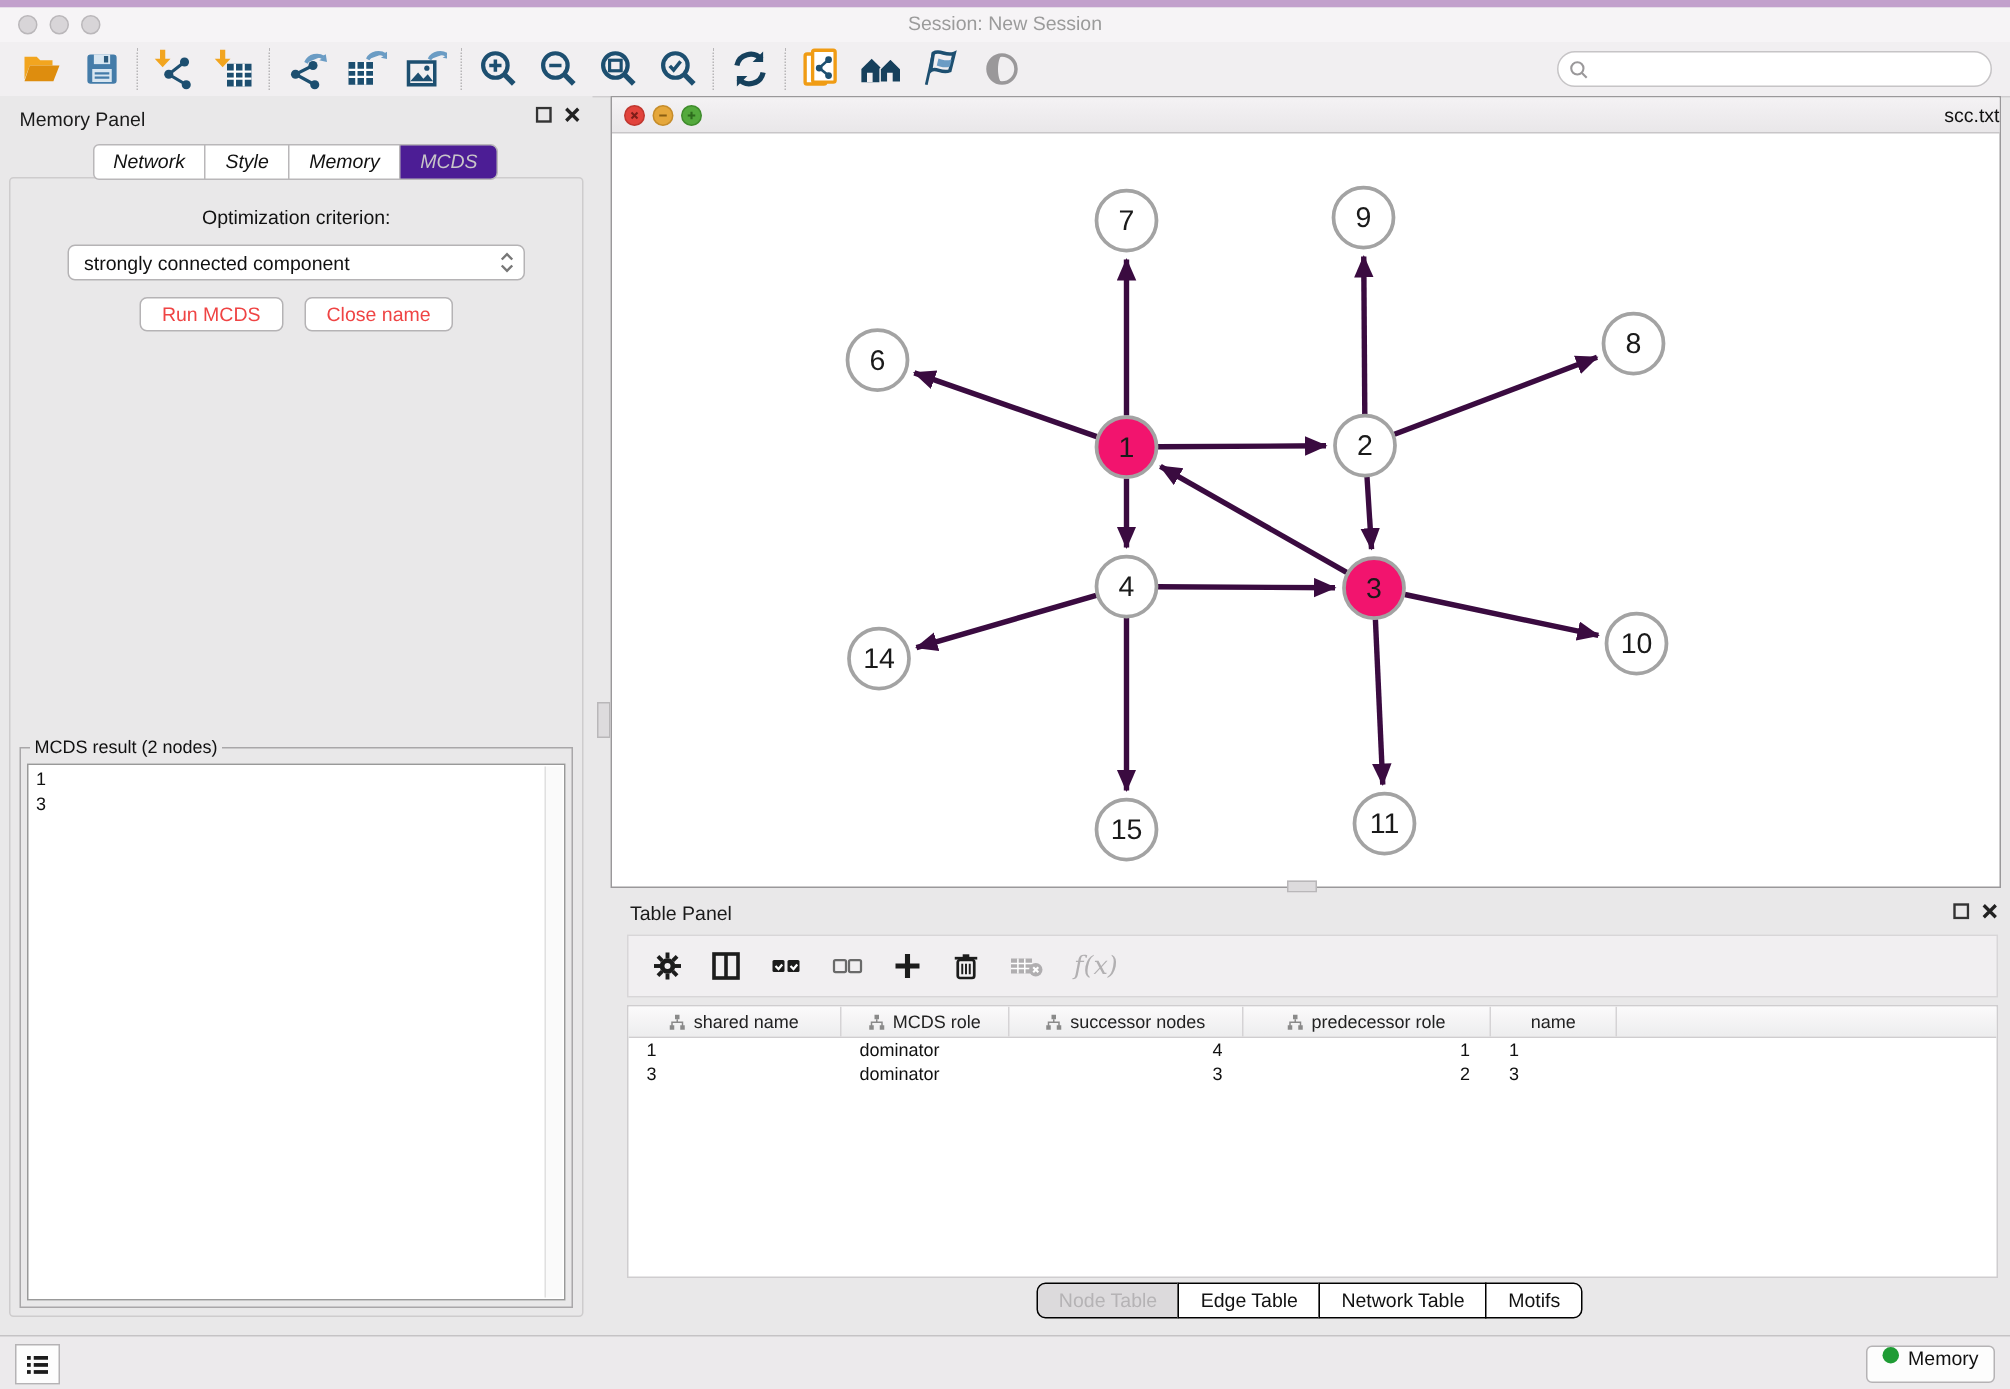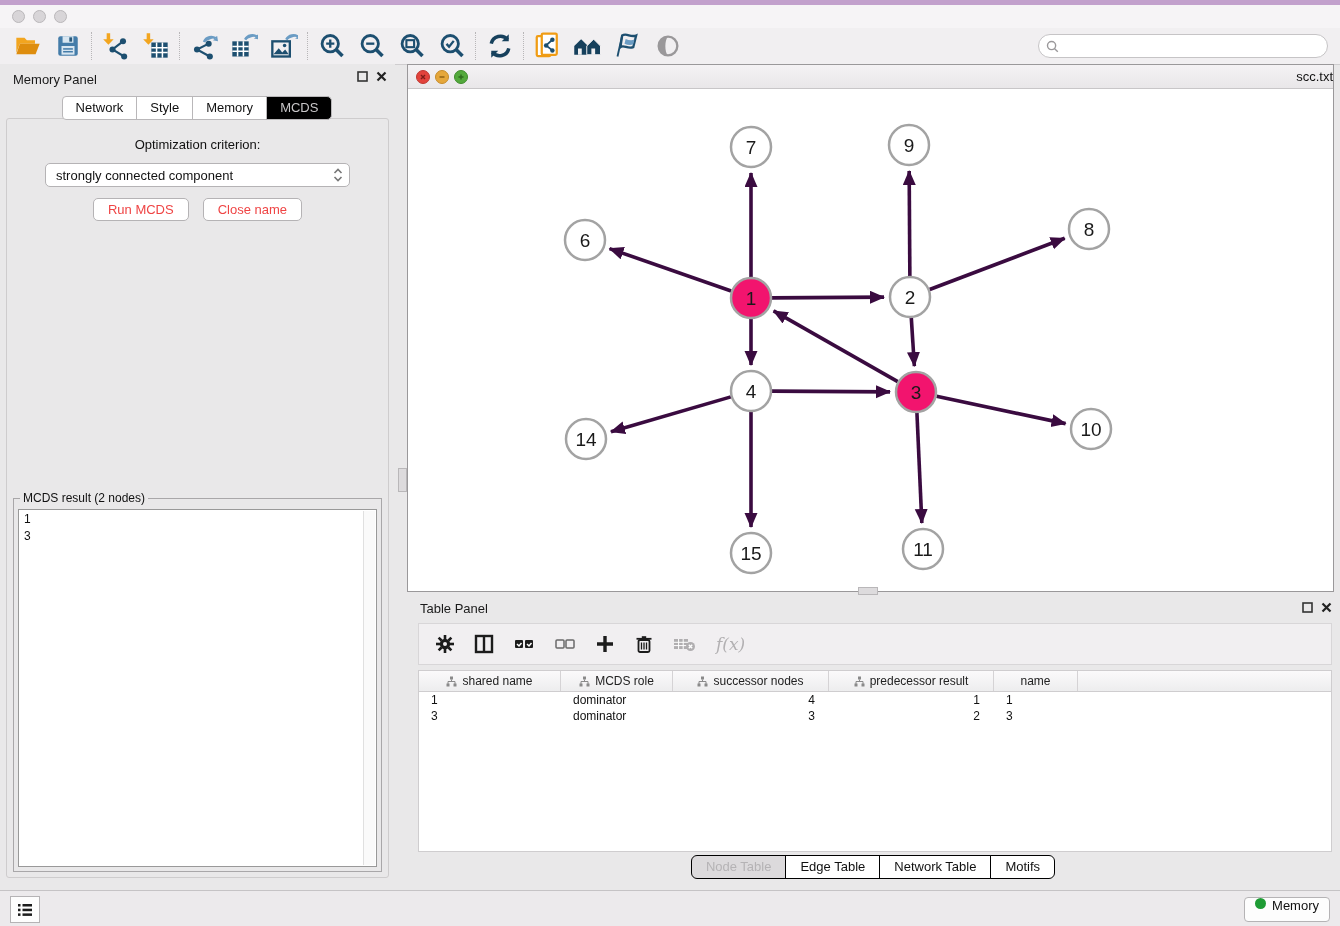--- a/index.html
+++ b/index.html
@@ -16,24 +16,24 @@
   .tb-sep{width:1px;height:28px;border-left:1px dotted #b8b6b8;margin:0 3px;}
   .tb-spacer{flex:1;}
   .search{position:relative;width:288px;height:22px;margin-right:12px;border:1px solid #c6c4c6;border-radius:12px;background:#fff;display:flex;align-items:center;}
   .search input{border:none;outline:none;background:transparent;flex:1;font-size:12px;height:18px;font-family:"Liberation Sans",sans-serif;}
   .search svg{margin:0 4px 0 7px;}
   
   .control-panel{position:absolute;left:0;top:64px;width:395px;height:826px;background:#e9e8e9;}
   .panel-head{height:28px;position:relative;}
   .panel-head .pt{position:absolute;left:13px;top:8px;font-size:13px;color:#1a1a1a;}
   .panel-icons{position:absolute;right:8px;top:7px;display:flex;gap:8px;align-items:center;}
-  .cp-tabs{position:absolute;left:0;right:0;top:32px;display:flex;justify-content:center;z-index:2;}
+  .cp-tabs{position:absolute;left:0;right:0;top:32px;display:flex;justify-content:center;z-index:2;font-style:italic;}
   .cp-tab{font-size:13px;padding:3px 13px 4px;background:#fff;border:1px solid #b9b7b9;margin-left:-1px;color:#111;}
   .cp-tab:first-child{border-radius:4px 0 0 4px;}
-  .cp-tab.sel{background:#000000;color:#c8c6c8;border-radius:0 5px 5px 0;}
+  .cp-tab.sel{background:#4c1d95;color:#c8c6c8;border-radius:0 5px 5px 0;}
   .cp-body{position:absolute;left:6px;right:6px;top:54px;bottom:12px;border:1px solid #cecccd;border-radius:3px;background:#e9e8e9;}
   .opt-label{text-align:center;margin-top:18px;font-size:13px;color:#111;}
   .dd{position:relative;margin:11px 38px 0;height:22px;background:#fff;border:1px solid #b5b3b5;border-radius:5px;display:flex;align-items:center;}
   .dd .val{flex:1;font-size:13px;padding-left:10px;color:#111;}
   .dd svg{margin-right:6px;}
   .btn-row{display:flex;justify-content:center;gap:14px;margin-top:11px;}
   .btn{font-size:13px;background:#fff;border:1px solid #b5b3b5;border-radius:5px;padding:3px 14px;color:#ef4444;}
   .mcds-group{position:absolute;left:6px;right:6px;top:372px;bottom:5px;border:1px solid #a9a7a9;margin:0;padding:4px;}
   .mcds-group legend{font-size:12px;padding:0 3px;margin-left:2px;color:#111;}
   .mcds-result{position:relative;width:100%;height:100%;background:#fff;border:1px solid #999;box-sizing:border-box;font-size:12px;color:#111;}
@@ -82,20 +82,21 @@
 
 <div class="app">
   <div class="top-strip"></div>
 
   <div class="titlebar">
     <div class="lights">
       <span class="light"></span>
       <span class="light"></span>
       <span class="light"></span>
     </div>
+    <div class="title">Session: New Session</div>
   </div>
 
   <div class="toolbar">
     <div style="width:8px"></div>
     <div class="tb-btn">
       <svg width="28" height="28" viewBox="0 0 24 24">
           <path d="M2 5h7l2 2h7v3H5L2 18z" fill="#f2a51f"></path>
           <path d="M5 10h17l-3.5 9H2z" fill="#de8d0e"></path>
         </svg>
     </div>
@@ -475,21 +476,21 @@
             </svg>
           <span>successor nodes</span>
         </div>
         <div class="th c3">
           <svg width="11" height="11" viewBox="0 0 11 11">
               <rect x="4" y="0.5" width="3" height="3" fill="#8a8a8a"></rect>
               <path d="M5.5 3.5v2M2 8V5.5h7V8" stroke="#8a8a8a" fill="none"></path>
               <rect x="0.5" y="7.5" width="3" height="3" fill="#8a8a8a"></rect>
               <rect x="7.5" y="7.5" width="3" height="3" fill="#8a8a8a"></rect>
             </svg>
-          <span>predecessor result</span>
+          <span>predecessor role</span>
         </div>
         <div class="th c4">
           <span>name</span>
         </div>
       </div>
       <div class="trow">
         <div class="td c0">1</div>
         <div class="td c1">dominator</div>
         <div class="td c2 right">4</div>
         <div class="td c3 right">1</div>

